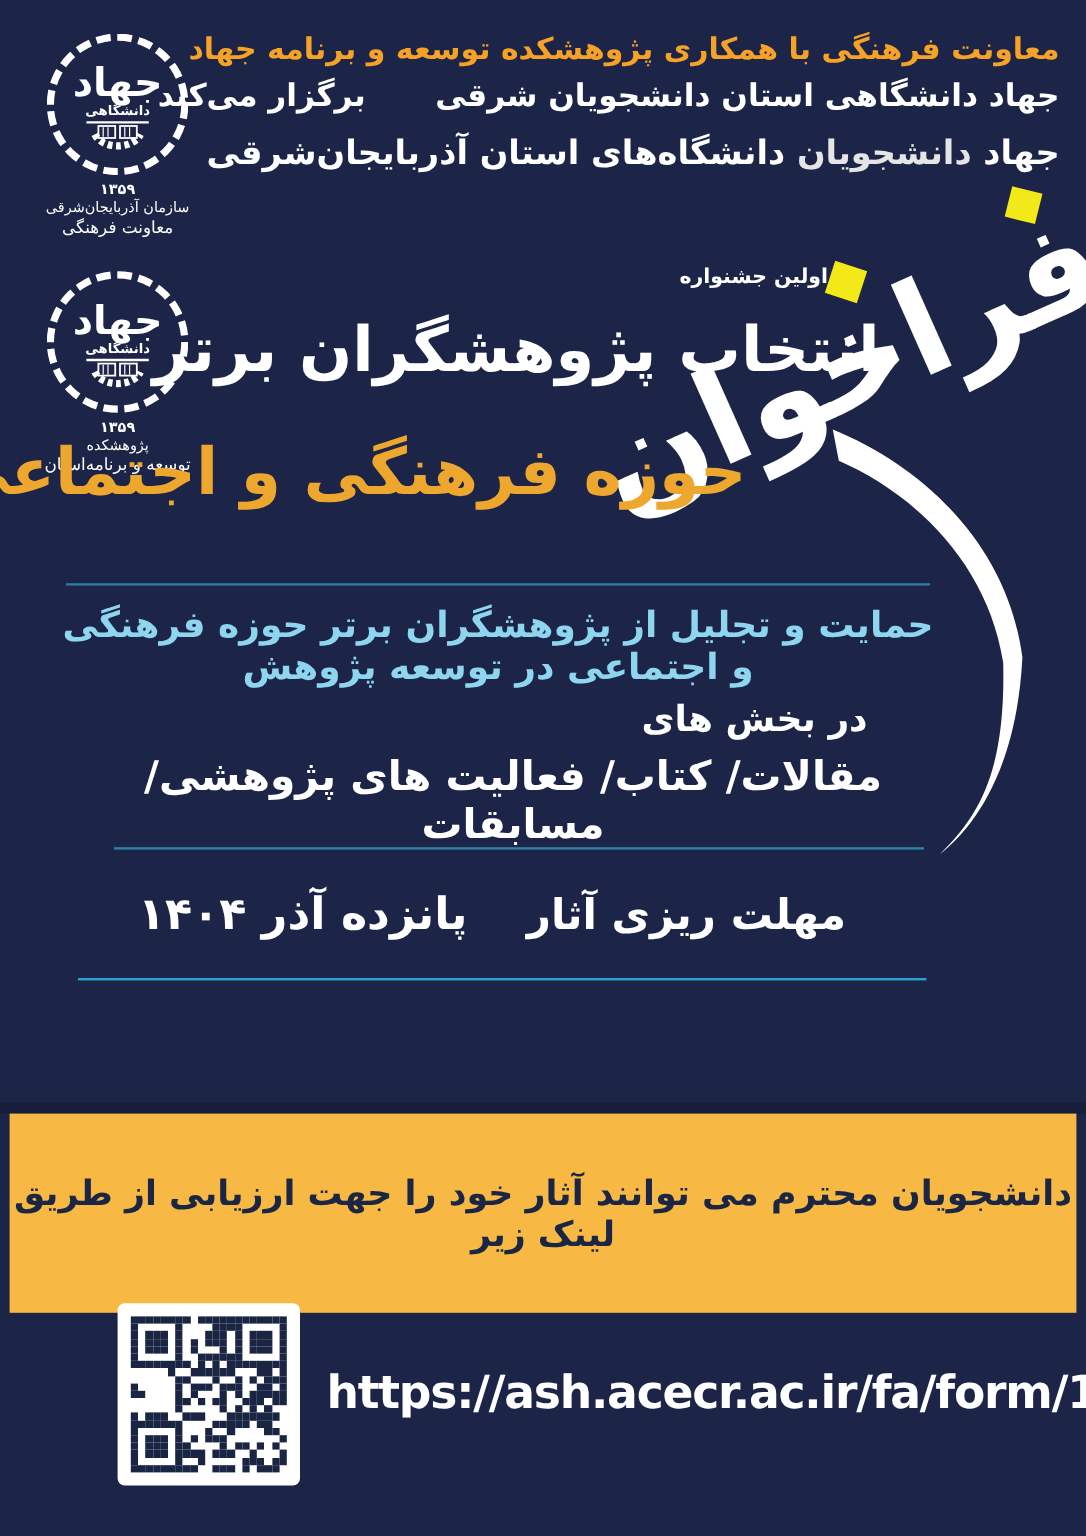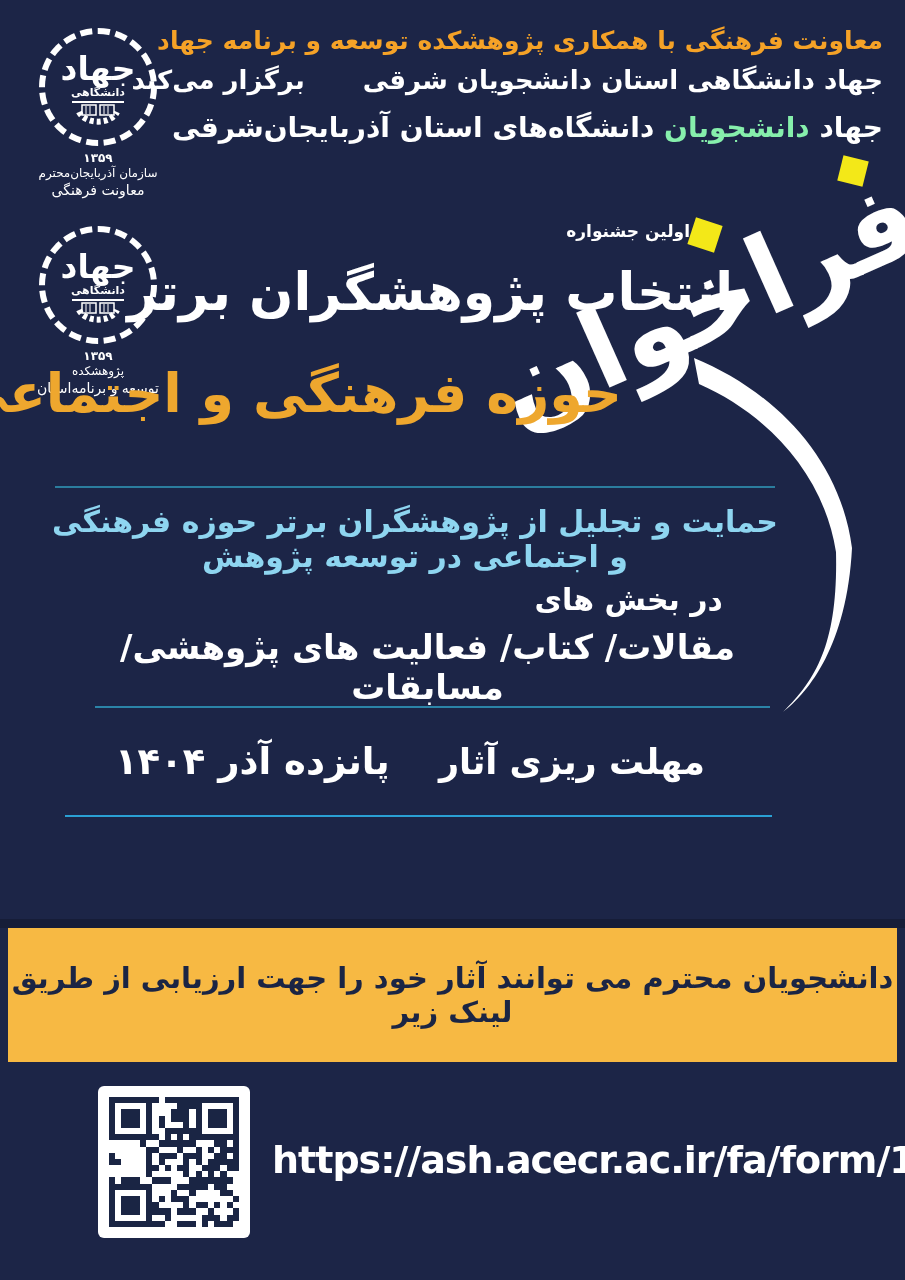--- a/index.html
+++ b/index.html
@@ -21,21 +21,21 @@
   .logo-subtitle{font-size:11px;font-weight:bold;letter-spacing:1px;}
   .logo-year{font-size:12px;font-weight:bold;margin-top:5px;}
   .logo-cap1{font-size:12px;margin-top:1px;}
   .logo-cap2{font-size:14px;font-weight:normal;margin-top:2px;}
   
   .header{position:absolute;top:26px;right:22px;left:200px;direction:rtl;text-align:right;}
   .hdr1{font-size:25px;font-weight:bold;color:#f5a227;white-space:nowrap;}
   .hdr2{font-size:26px;font-weight:bold;margin-top:10px;white-space:nowrap;}
   .hdr2 .gap{display:inline-block;width:58px;}
   .hdr3{font-size:28px;font-weight:bold;margin-top:16px;padding-left:28px;white-space:nowrap;}
-  .hl-blue{color:#86efac;}
+  .hl-blue{color:#e5e5e5;}
   
   .bigword{
     position:absolute;top:158px;right:-8px;
     font-size:108px;font-weight:bold;line-height:1;
     transform:rotate(-24deg);transform-origin:100% 50%;
     direction:rtl;white-space:nowrap;
   }
   .diamond{position:absolute;background:#f3e818;}
   .d1{width:26px;height:26px;left:840px;top:158px;transform:rotate(14deg);}
   .d2{width:28px;height:28px;left:691px;top:221px;transform:rotate(18deg);}
@@ -54,21 +54,21 @@
   }
   .sections-label{position:absolute;top:582px;right:182px;font-size:30px;font-weight:bold;direction:rtl;}
   .sections{position:absolute;top:627px;left:115px;width:625px;text-align:center;font-size:34px;font-weight:bold;direction:rtl;}
   .deadline{position:absolute;top:740px;left:115px;right:200px;direction:rtl;
     display:flex;justify-content:space-between;align-items:baseline;font-weight:bold;}
   .deadline-label{font-size:35px;}
   .deadline-value{font-size:37px;}
   
   .shadow-strip{position:absolute;top:919px;left:0;width:905px;height:9px;background:#161d38;}
   .banner{
-    position:absolute;top:928px;left:8px;right:8px;height:134px;background:#f7b943;
+    position:absolute;top:928px;left:8px;right:8px;height:166px;background:#f7b943;
     display:flex;flex-direction:column;justify-content:center;gap:15px;
     text-align:center;direction:rtl;color:#1b2544;font-weight:bold;font-size:29px;
   }
   
   .qr-panel{
     position:absolute;top:1086px;left:98px;width:152px;height:152px;background:#fff;
     border-radius:6px;box-sizing:border-box;padding:11px;
   }
   .qr{width:100%;height:100%;display:grid;
     grid-template-rows:repeat(21,1fr);grid-template-columns:repeat(21,1fr);}
@@ -92,21 +92,21 @@
         <rect x="13" y="5" width="14" height="10" fill="none" stroke="#fff" stroke-width="1.5"></rect>
         <rect x="31" y="5" width="14" height="10" fill="none" stroke="#fff" stroke-width="1.5"></rect>
         <line x1="17" y1="6" x2="17" y2="14" stroke="#fff" stroke-width="1"></line>
         <line x1="21" y1="6" x2="21" y2="14" stroke="#fff" stroke-width="1"></line>
         <line x1="35" y1="6" x2="35" y2="14" stroke="#fff" stroke-width="1"></line>
         <line x1="39" y1="6" x2="39" y2="14" stroke="#fff" stroke-width="1"></line>
         <path d="M10 12 A 20 14 0 0 0 48 12" fill="none" stroke="#fff" stroke-width="6" stroke-dasharray="4 3"></path>
       </svg>
     </div>
     <div class="logo-year">۱۳۵۹</div>
-    <div class="logo-cap1">سازمان آذربایجان‌محترم</div>
+    <div class="logo-cap1">سازمان آذربایجان‌شرقی</div>
     <div class="logo-cap2">معاونت فرهنگی</div>
   </div>
 
   <div class="logo" style="top:226px;left:18px;">
     <div class="logo-circle">
       <div class="logo-title">جهاد</div>
       <div class="logo-subtitle">دانشگاهی</div>
       <svg width="58" height="26" viewBox="0 0 58 26">
         <line x1="3" y1="2" x2="55" y2="2" stroke="#fff" stroke-width="2"></line>
         <rect x="13" y="5" width="14" height="10" fill="none" stroke="#fff" stroke-width="1.5"></rect>

